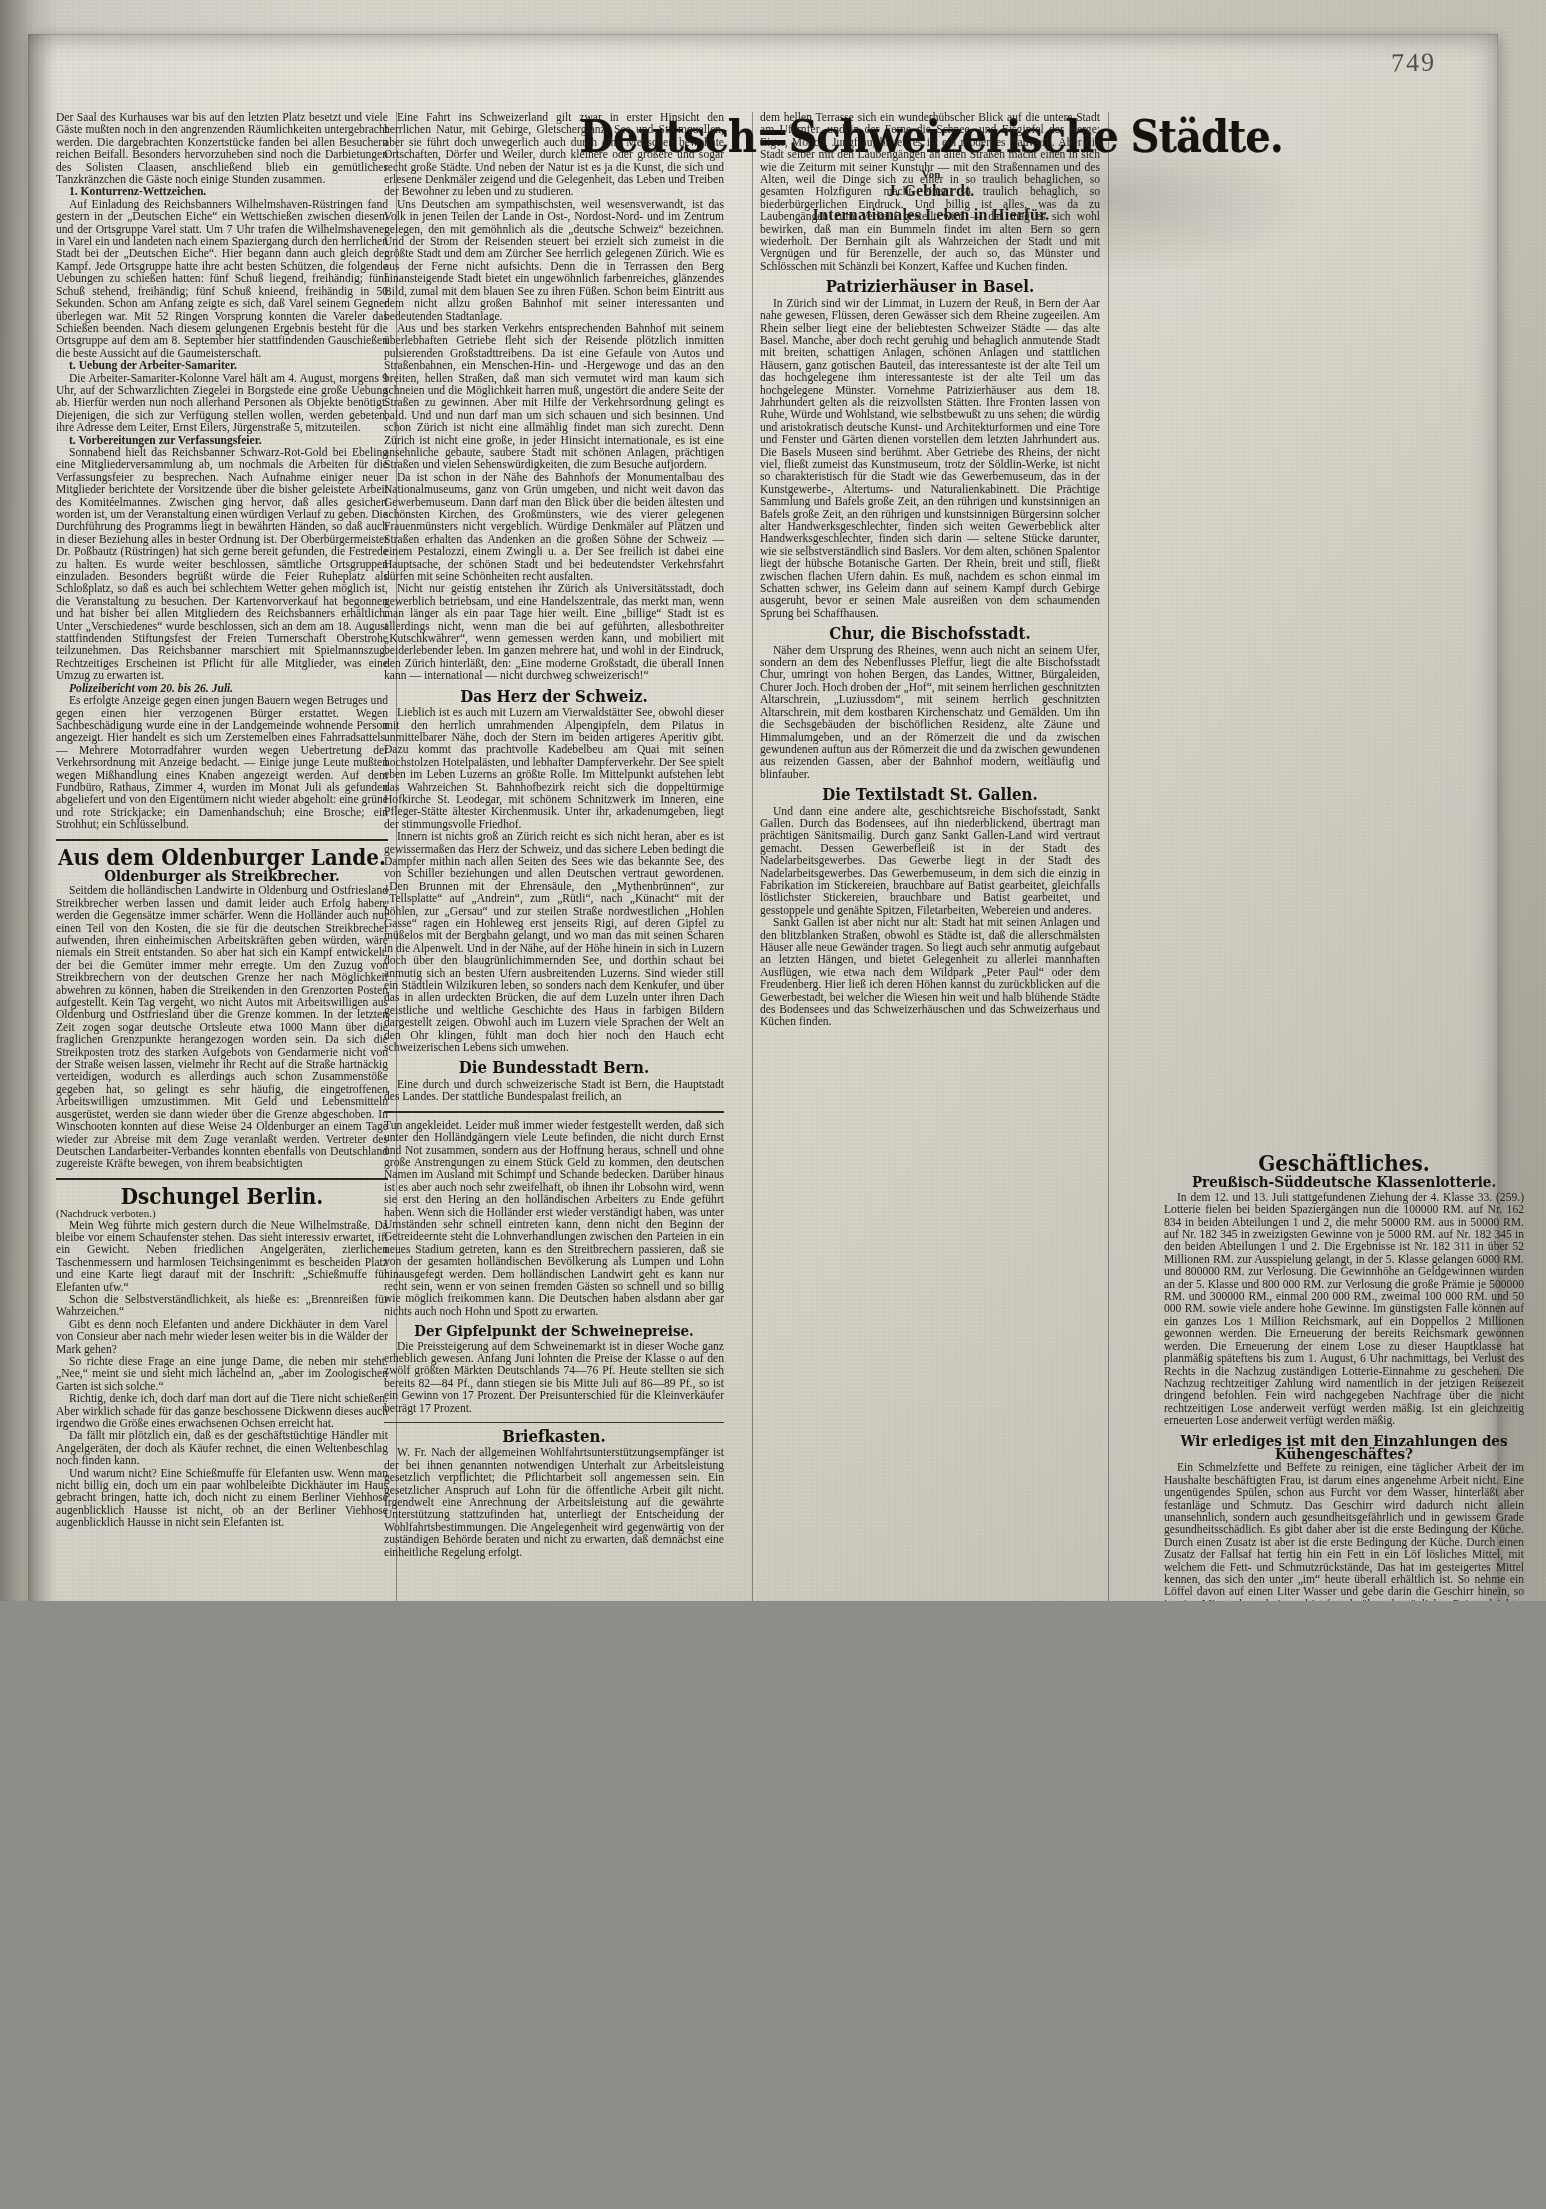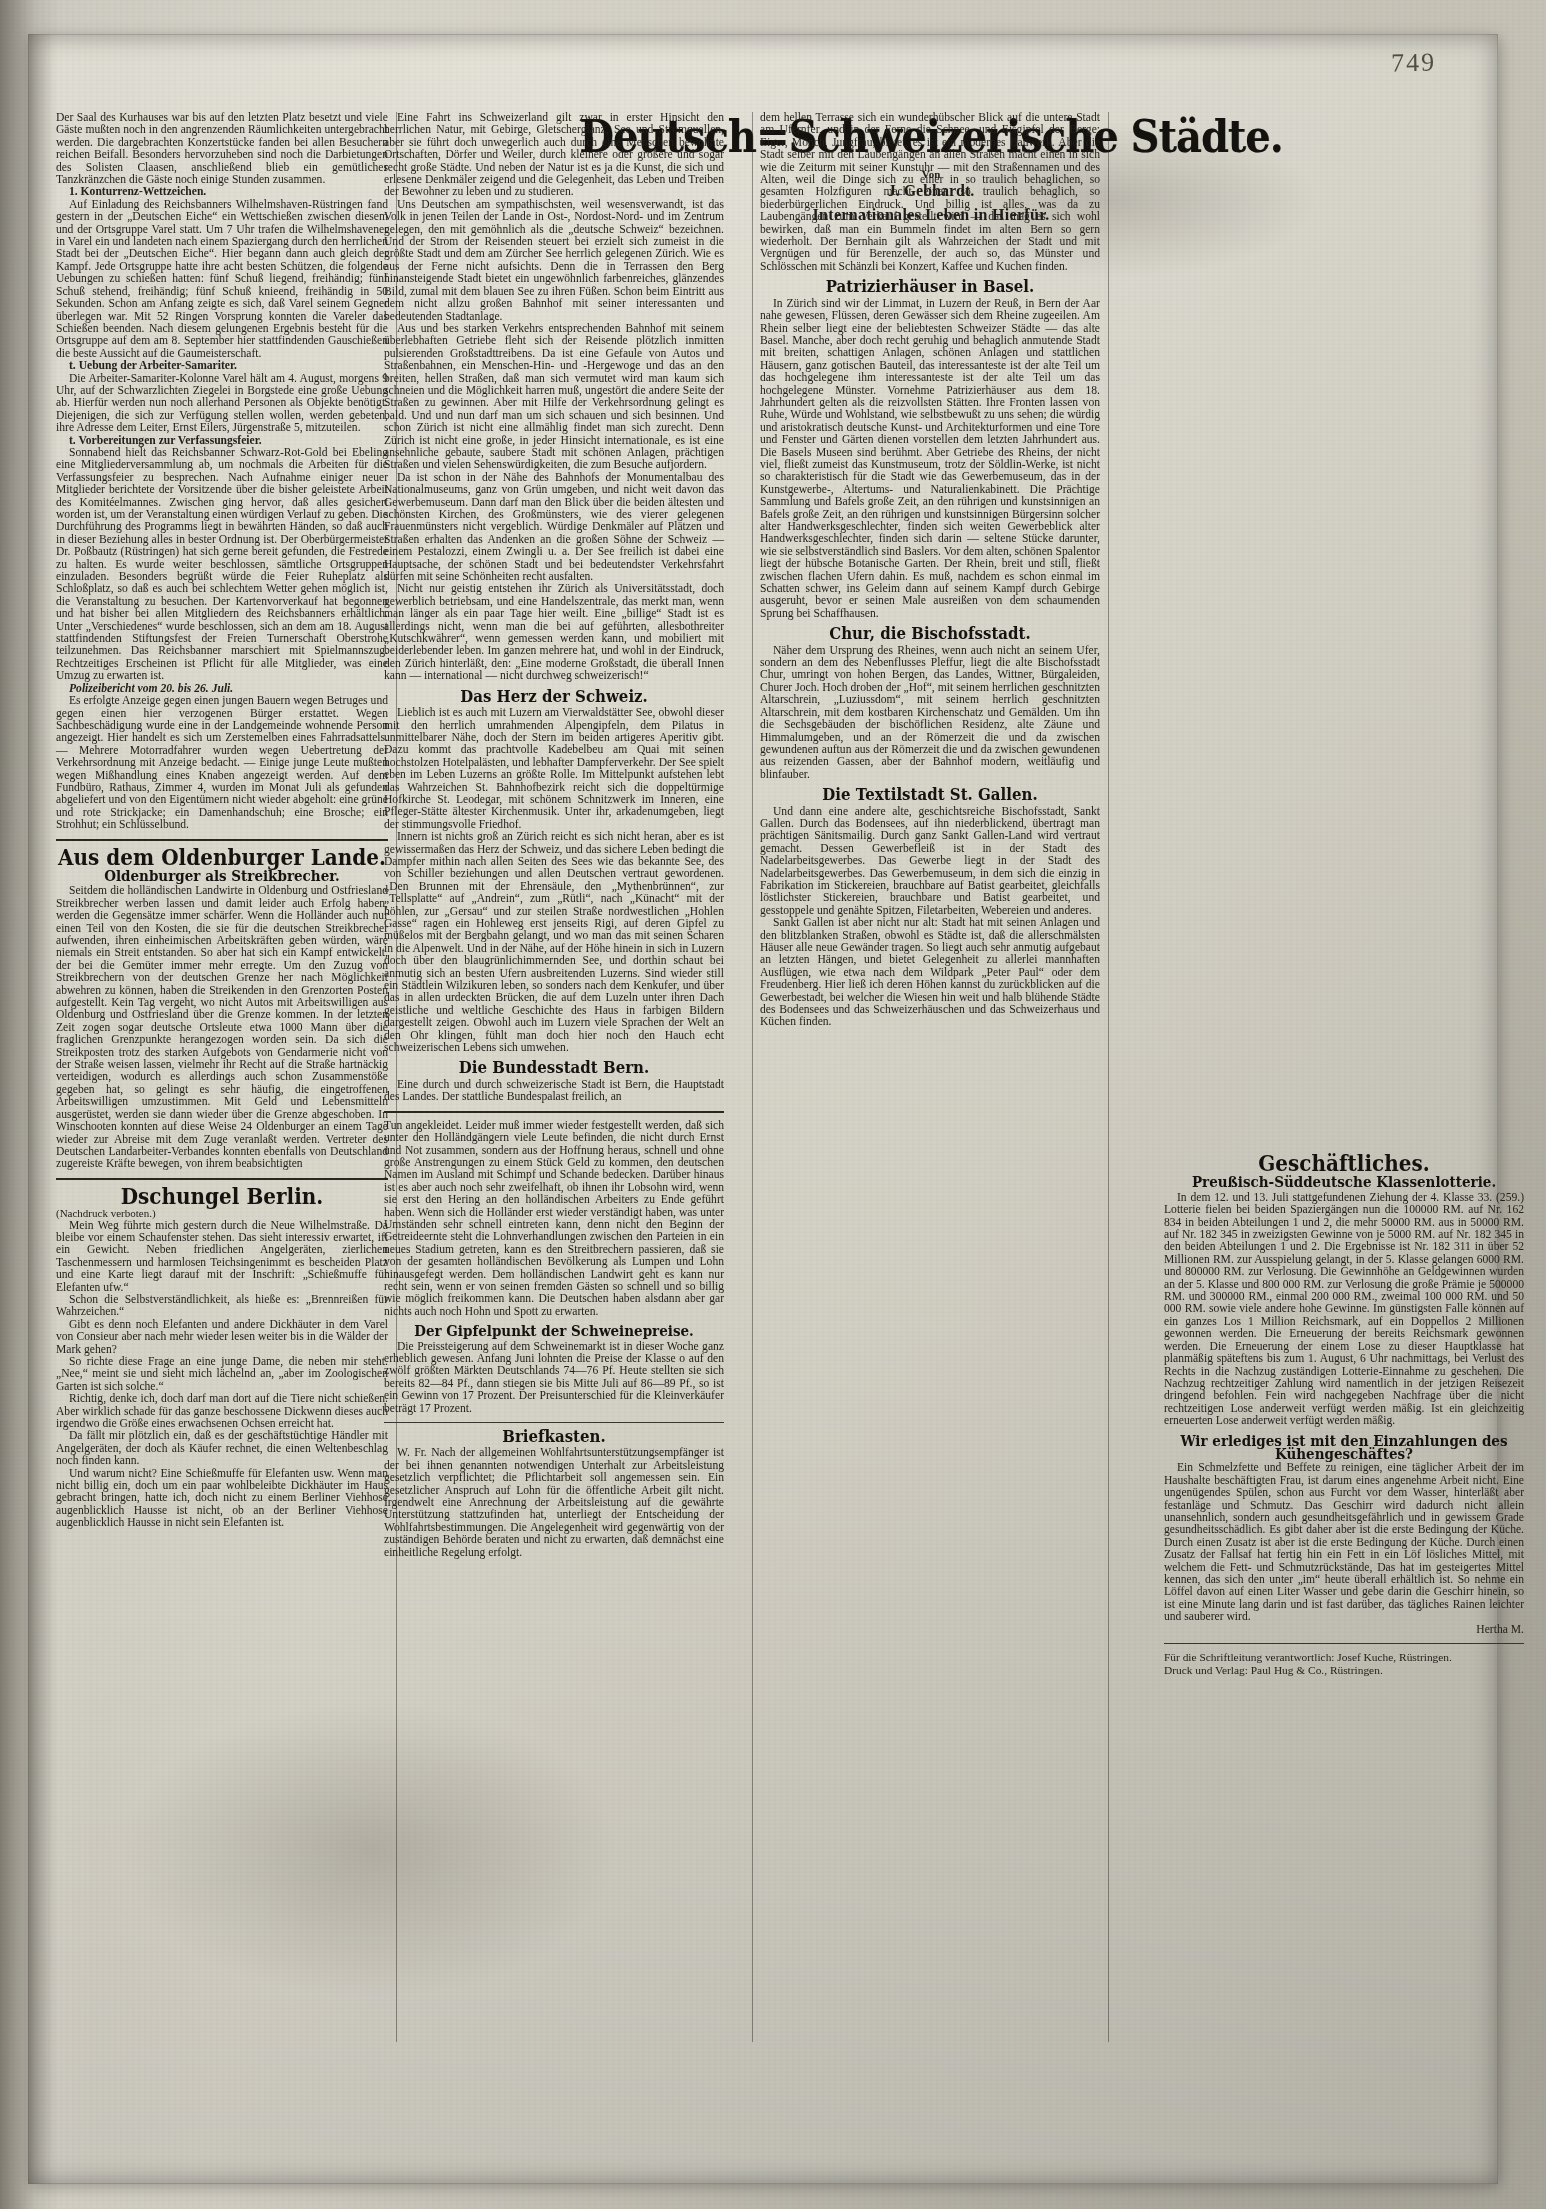--- a/index.html
+++ b/index.html
@@ -1,19 +1,19 @@
 <!DOCTYPE html>
 <html><head>
 <meta charset="utf-8">
 <style>
   html,body{margin:0;padding:0;background:#8d8d8a;}
   body{width:1546px;height:2209px;font-family:"Liberation Serif",serif;}
 
   .page{
-    position:relative;width:1546px;height:2209px;overflow:hidden;
+    position:relative;width:1546px;height:1601px;overflow:hidden;
     background:
       radial-gradient(ellipse at 20% 15%, rgba(255,255,255,0.10), rgba(0,0,0,0) 55%),
       radial-gradient(ellipse at 85% 85%, rgba(0,0,0,0.16), rgba(0,0,0,0) 60%),
       linear-gradient(105deg,#c9c6bc 0%,#d4d1c6 18%,#cfcbc0 42%,#c7c3b7 68%,#bdb9ad 100%);
   }
   
   .sheet{
     position:absolute;left:28px;top:34px;width:1470px;height:2150px;
     background:
       linear-gradient(90deg, rgba(120,115,105,0.30) 0px, rgba(255,255,255,0.05) 26px, rgba(255,255,255,0.0) 70px),

